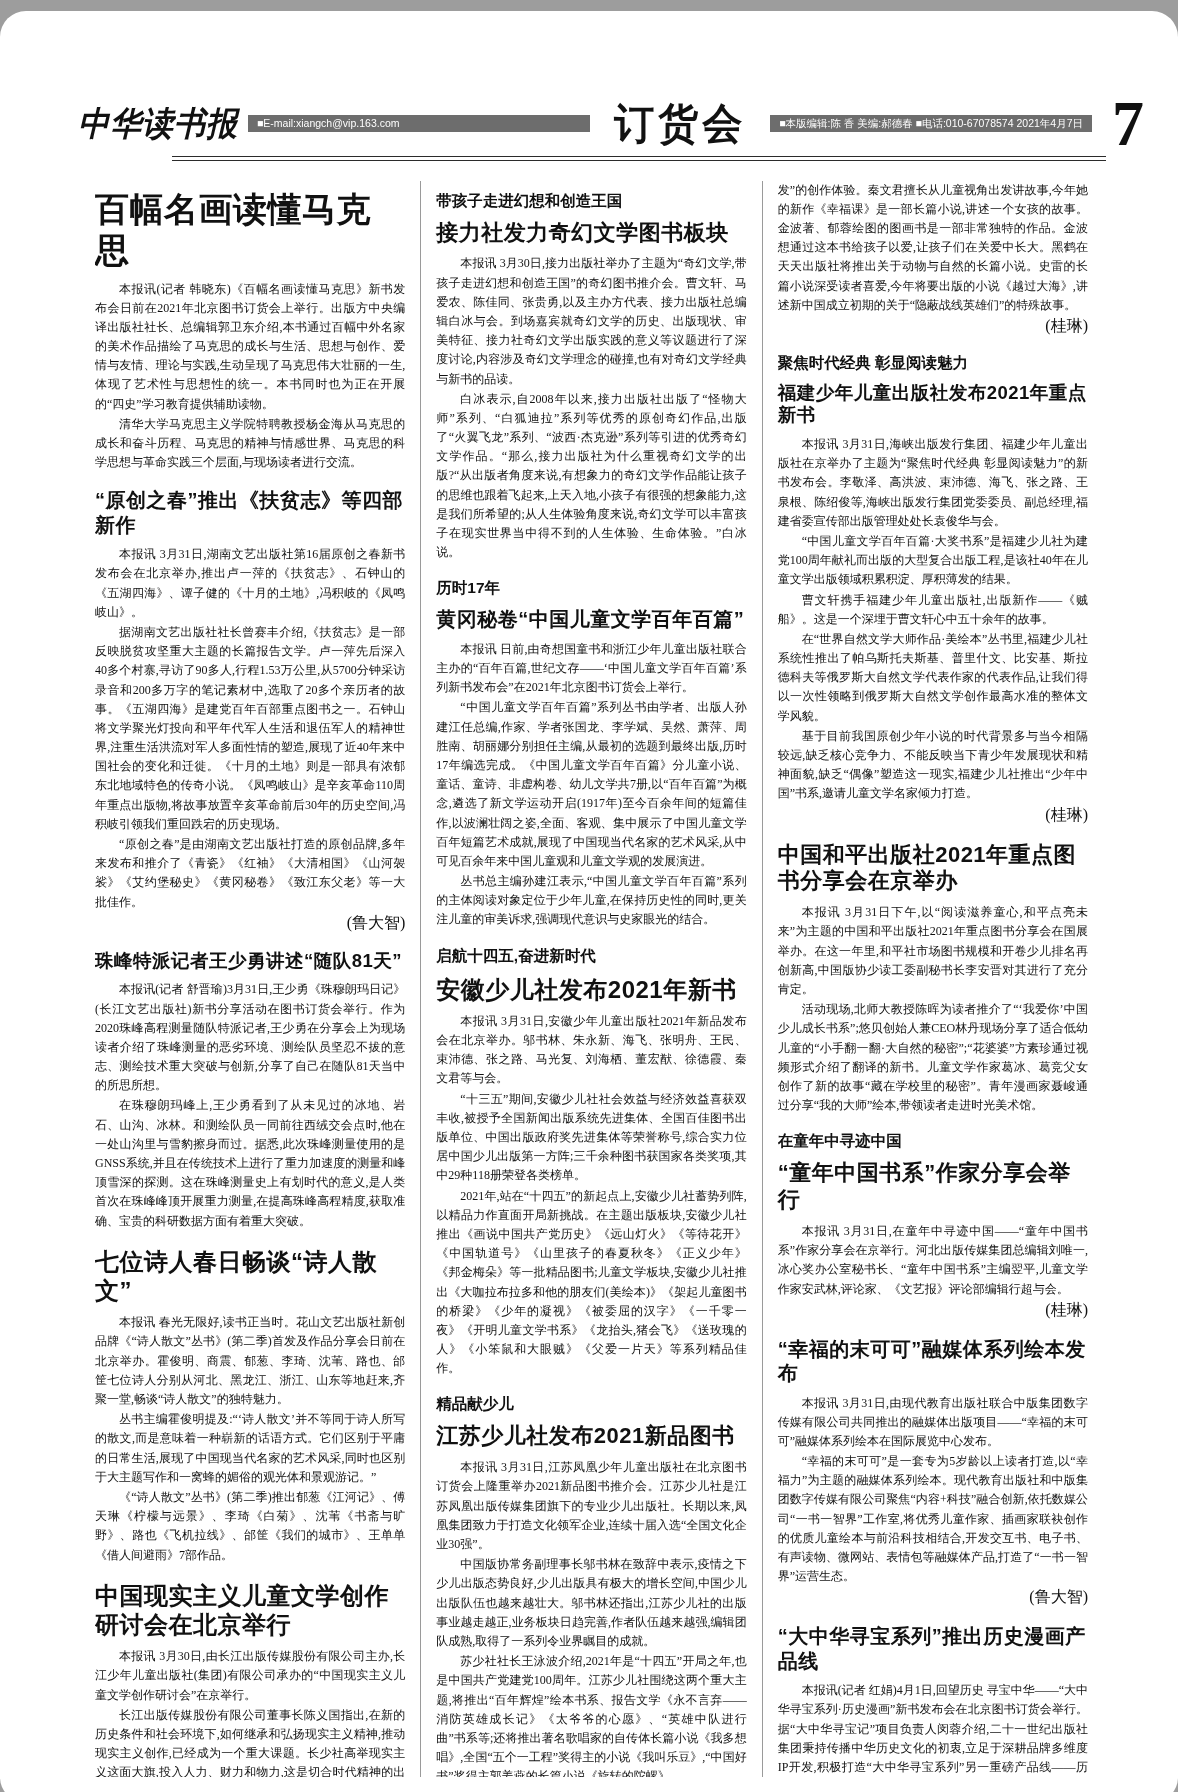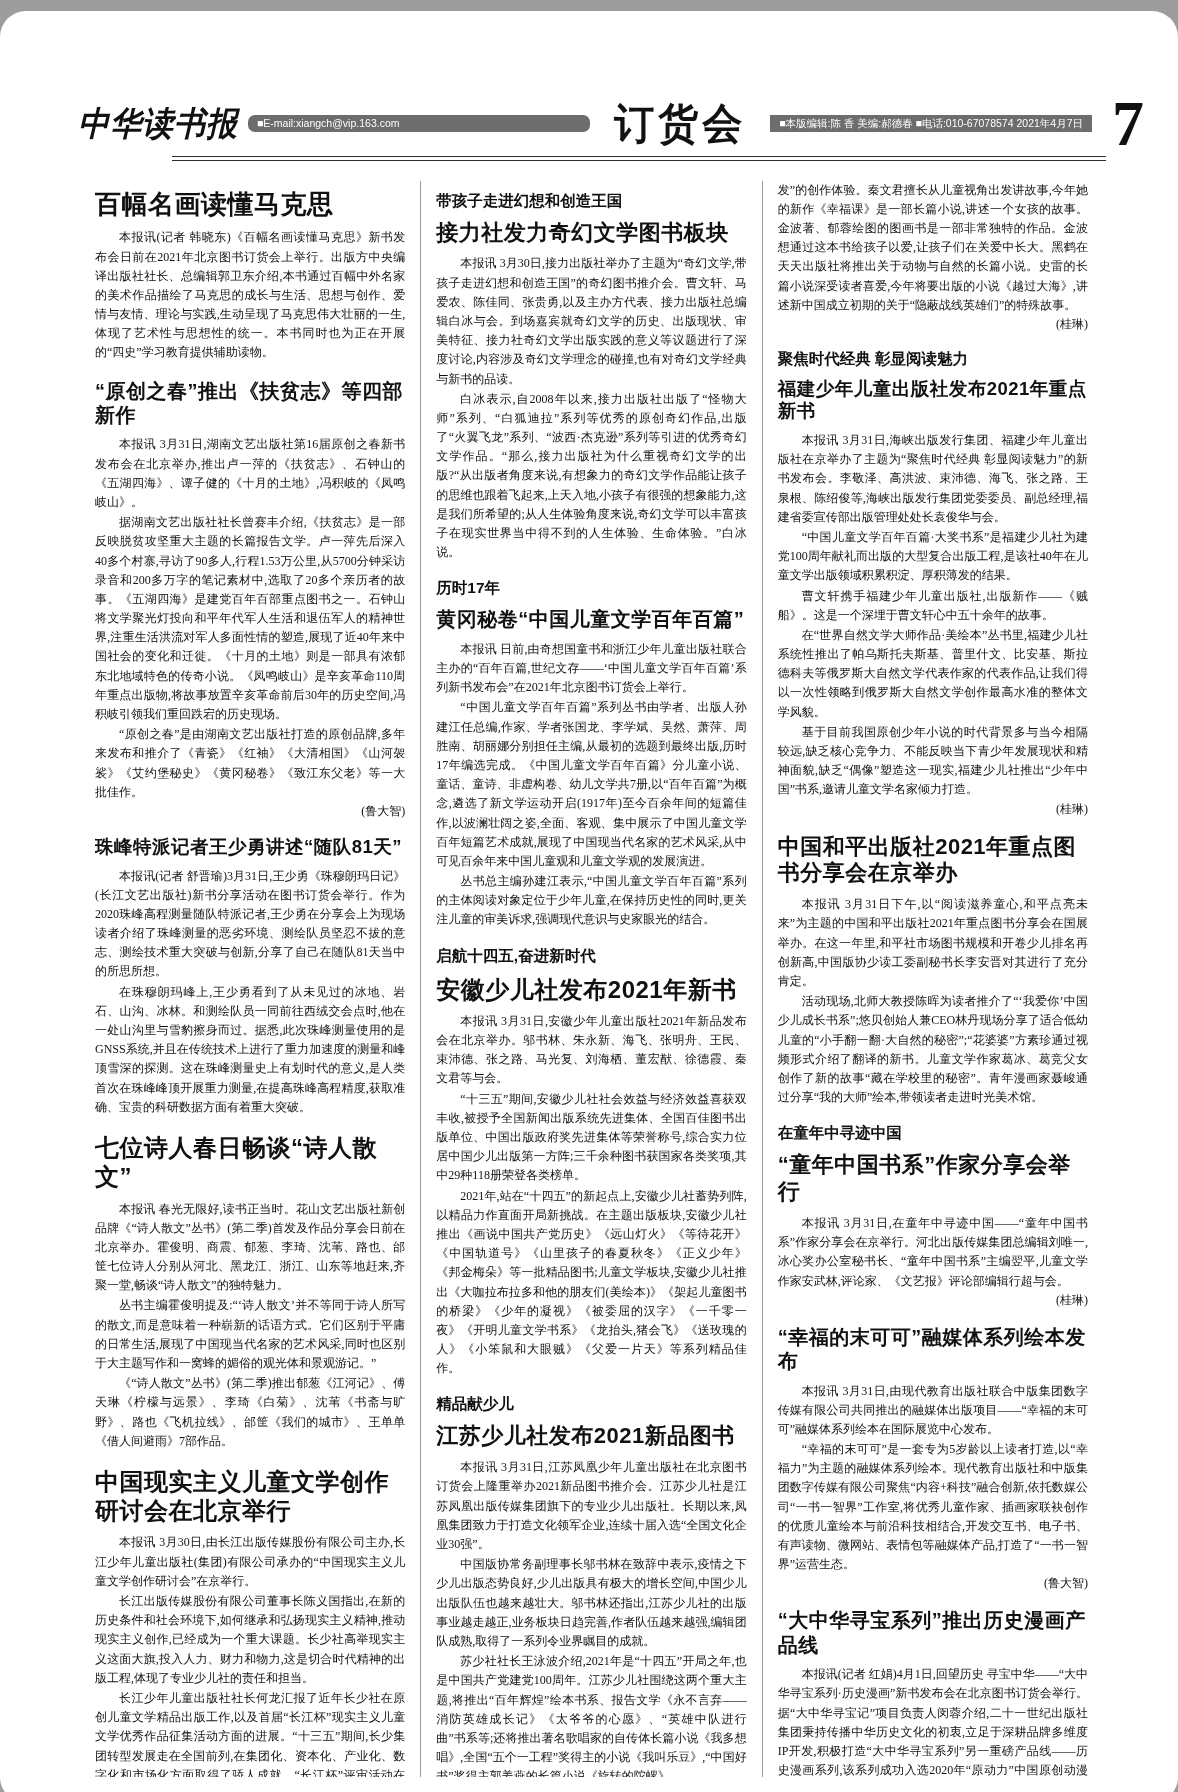--- a/index.html
+++ b/index.html
@@ -4,44 +4,44 @@
 <style>
   html,body{margin:0;padding:0;background:#9d9d9d;}
   .page{position:relative;width:1178px;height:1792px;background:#ffffff;border-radius:26px;overflow:hidden;margin:11px auto;
         font-family:"Liberation Serif",serif;color:#111;}
   
   .masthead{display:flex;align-items:center;padding:84px 34px 0 78px;gap:10px;}
   .logo{font-family:"Liberation Serif",serif;font-weight:900;font-style:italic;font-size:31px;
         letter-spacing:1px;white-space:nowrap;transform:scaleY(1.08);}
   .bar{background:#6d6d6d;color:#ffffff;font-family:"Liberation Sans",sans-serif;font-size:10.5px;
        line-height:17px;height:17px;padding:0 9px;white-space:nowrap;overflow:hidden;}
-  .email-bar{flex:1 1 auto;border-radius:7px;}
+  .email-bar{flex:1 1 auto;}
   .section-title{font-family:"Liberation Sans",sans-serif;font-weight:900;font-size:40px;
        letter-spacing:4px;white-space:nowrap;margin:0 14px;transform:scaleY(1.05);}
   .info-bar{flex:0 0 auto;}
   .page-number{font-family:"Liberation Serif",serif;font-weight:900;font-size:64px;line-height:0.9;
        margin-left:10px;}
   .rules{height:3px;border-top:1px solid #2b2b2b;border-bottom:1px solid #2b2b2b;
        margin:3px 72px 0 172px;}
   
   .columns{display:flex;align-items:stretch;margin:20px 90px 0 95px;height:1596px;overflow:hidden;}
   .col{flex:1 1 0;min-width:0;overflow:hidden;padding:0 15px;}
   .col:first-child{padding-left:0;}
   .col:last-child{padding-right:0;}
   .col + .col{border-left:1px solid #9a9a9a;}
   
   .art{margin-bottom:16px;}
   .kicker{font-family:"Liberation Sans",sans-serif;font-weight:700;font-size:15.5px;
         margin:10px 0 2px;white-space:nowrap;overflow:hidden;}
   .hl{font-family:"Liberation Sans",sans-serif;font-weight:900;line-height:1.22;
         margin:8px 0 8px;letter-spacing:0.5px;}
-  .h26{font-size:26px;} .h24{font-size:24px;} .h22{font-size:22px;}
+  .h26{font-size:34px;} .h24{font-size:24px;} .h22{font-size:22px;}
   .h20{font-size:20px;} .h19{font-size:18.5px;}
   .bp{font-size:12px;line-height:1.6;text-align:justify;text-indent:2em;margin:0 0 1px;}
-  .byline{font-size:12px;text-align:right;margin-top:0;}
+  .byline{font-size:16px;text-align:right;margin-top:0;}
 </style>
 </head>
 <body>
 
 <div class="page">
 
   <div class="masthead">
     <div class="logo">中华读书报</div>
     <div class="bar email-bar">■E-mail:xiangch@vip.163.com</div>
     <div class="section-title">订货会</div>
@@ -50,20 +50,21 @@
   </div>
   <div class="rules"></div>
 
   <div class="columns">
 
     <div class="col">
 
       <article class="art">
         <h2 class="hl h26">百幅名画读懂马克思</h2>
         <p class="bp">本报讯(记者 韩晓东)《百幅名画读懂马克思》新书发布会日前在2021年北京图书订货会上举行。出版方中央编译出版社社长、总编辑郭卫东介绍,本书通过百幅中外名家的美术作品描绘了马克思的成长与生活、思想与创作、爱情与友情、理论与实践,生动呈现了马克思伟大壮丽的一生,体现了艺术性与思想性的统一。本书同时也为正在开展的“四史”学习教育提供辅助读物。</p>
+        <p class="bp">清华大学马克思主义学院特聘教授杨金海从马克思的成长和奋斗历程、马克思的精神与情感世界、马克思的科学思想与革命实践三个层面,与现场读者进行交流。</p>
       </article>
 
       <article class="art">
         <h2 class="hl h20">“原创之春”推出《扶贫志》等四部新作</h2>
         <p class="bp">本报讯 3月31日,湖南文艺出版社第16届原创之春新书发布会在北京举办,推出卢一萍的《扶贫志》、石钟山的《五湖四海》、谭子健的《十月的土地》,冯积岐的《凤鸣岐山》。</p>
         <p class="bp">据湖南文艺出版社社长曾赛丰介绍,《扶贫志》是一部反映脱贫攻坚重大主题的长篇报告文学。卢一萍先后深入40多个村寨,寻访了90多人,行程1.53万公里,从5700分钟采访录音和200多万字的笔记素材中,选取了20多个亲历者的故事。《五湖四海》是建党百年百部重点图书之一。石钟山将文学聚光灯投向和平年代军人生活和退伍军人的精神世界,注重生活洪流对军人多面性情的塑造,展现了近40年来中国社会的变化和迁徙。《十月的土地》则是一部具有浓郁东北地域特色的传奇小说。《凤鸣岐山》是辛亥革命110周年重点出版物,将故事放置辛亥革命前后30年的历史空间,冯积岐引领我们重回跌宕的历史现场。</p>
         <p class="bp">“原创之春”是由湖南文艺出版社打造的原创品牌,多年来发布和推介了《青瓷》《红袖》《大清相国》《山河袈裟》《艾约堡秘史》《黄冈秘卷》《致江东父老》等一大批佳作。</p>
         <div class="byline">(鲁大智)</div>
       </article>
 

